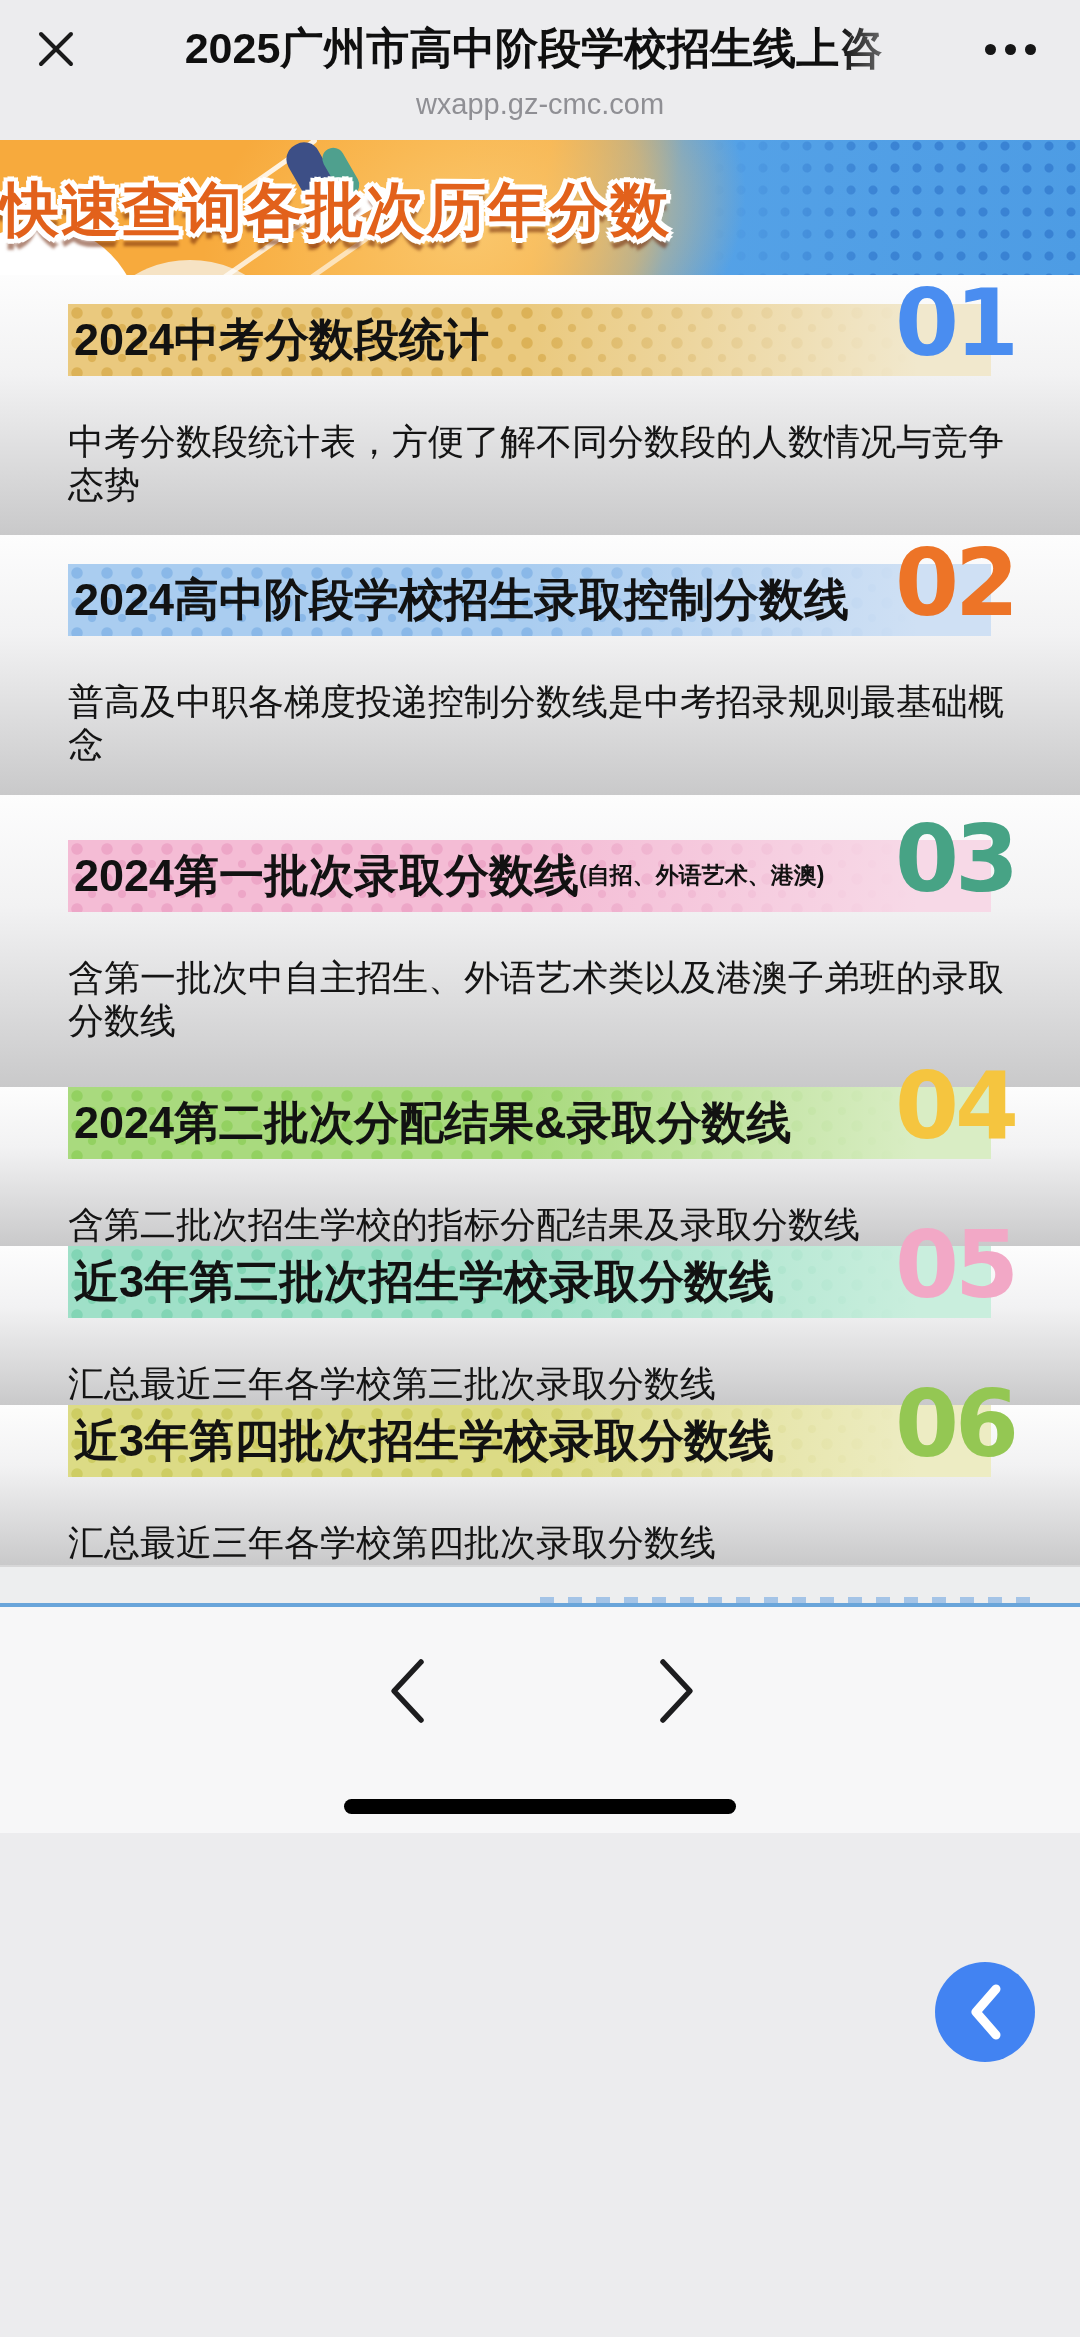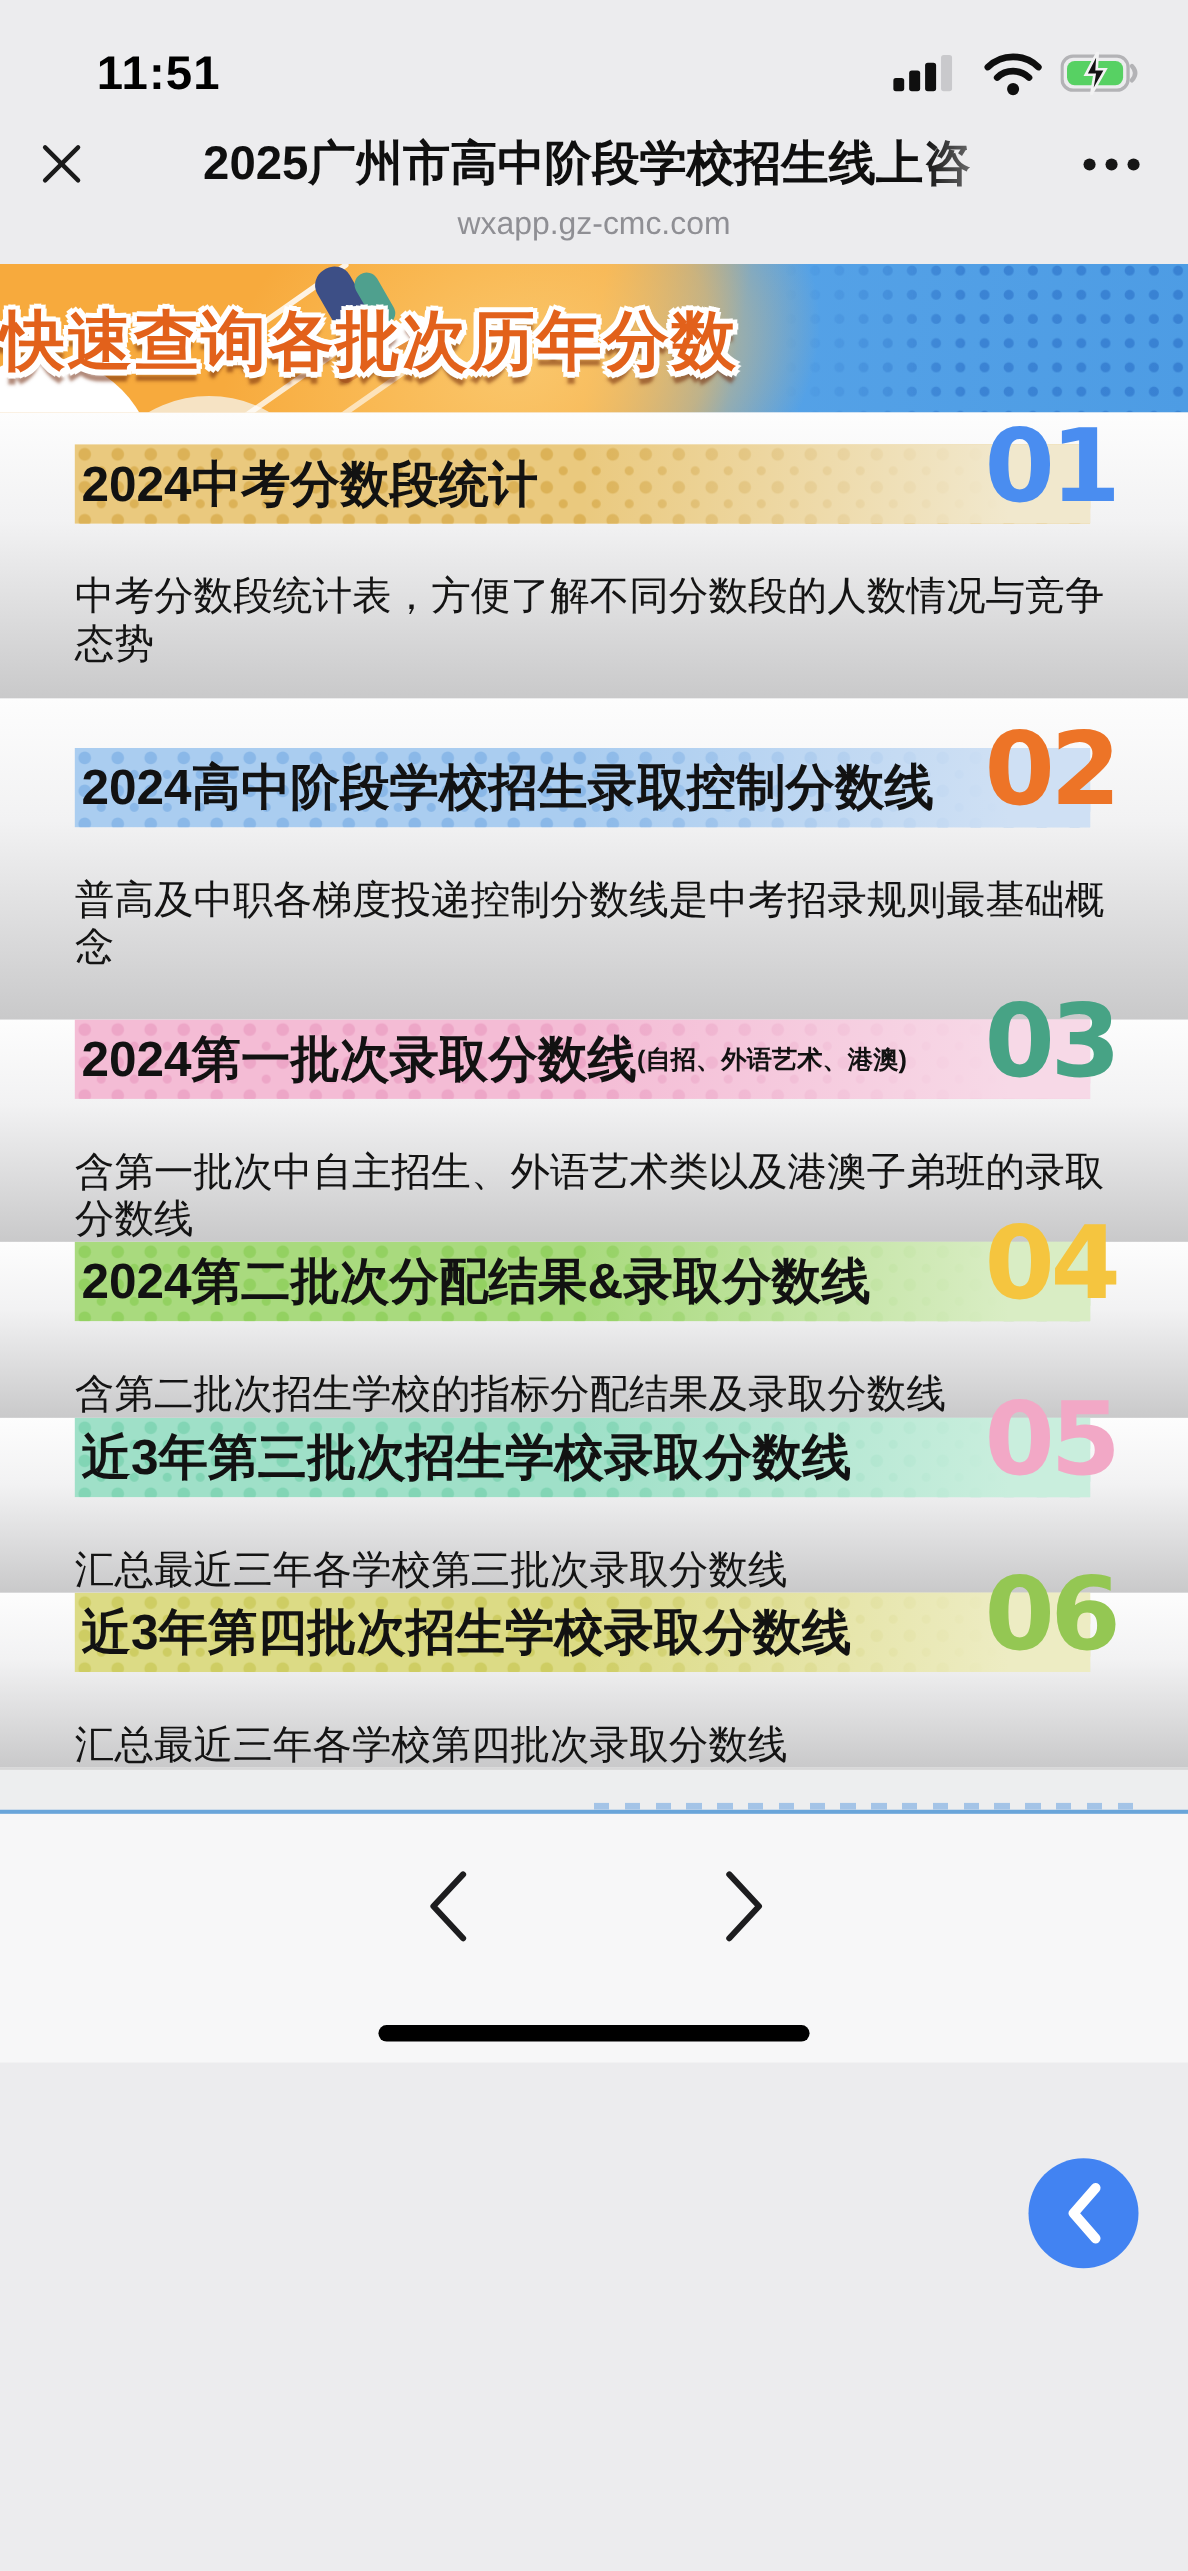--- a/index.html
+++ b/index.html
@@ -116,42 +116,20 @@
   .nav-btn { position:absolute; top:44px; width:64px; height:80px; display:flex; align-items:center; justify-content:center; }
   .nav-back { left:375px; }
   .nav-fwd  { left:645px; }
   .home-indicator { position:absolute; left:344px; top:192px; width:392px; height:15px; border-radius:8px; background:#000; }
 </style>
 </head>
 <body>
 
 <div class="phone">
 
-  <div class="status-bar">
-    <span class="time">11:51</span>
-    <span class="status-icons">
-      <svg width="66" height="44" viewBox="0 0 66 44">
-        <rect x="0" y="26" width="10" height="12" rx="2.5" fill="#0f0f0f"></rect>
-        <rect x="14.5" y="19" width="10" height="19" rx="2.5" fill="#0f0f0f"></rect>
-        <rect x="29" y="12" width="10" height="26" rx="2.5" fill="#0f0f0f"></rect>
-        <rect x="43.5" y="5" width="10" height="33" rx="2.5" fill="#c9c9cc"></rect>
-      </svg>
-      <svg width="54" height="42" viewBox="0 0 54 42">
-        <path d="M4 15 A 33 33 0 0 1 50 15" stroke="#0f0f0f" stroke-width="6" fill="none" stroke-linecap="round"></path>
-        <path d="M12.5 24.5 A 21 21 0 0 1 41.5 24.5" stroke="#0f0f0f" stroke-width="6" fill="none" stroke-linecap="round"></path>
-        <circle cx="27" cy="35" r="5.5" fill="#0f0f0f"></circle>
-      </svg>
-      <svg width="76" height="40" viewBox="0 0 76 40">
-        <rect x="1.5" y="4" width="60" height="31" rx="10" stroke="#b3b3b6" stroke-width="3" fill="none"></rect>
-        <rect x="6" y="8.5" width="51" height="22" rx="7" fill="#57d163"></rect>
-        <path d="M65 13 q 6 6.5 0 13" stroke="#b3b3b6" stroke-width="4" fill="none" stroke-linecap="round"></path>
-        <path d="M34 0 L23 21 L31 21 L28 39 L41 16 L33 16 Z" fill="#111" stroke="#f2f2f3" stroke-width="2.4"></path>
-      </svg>
-    </span>
-  </div>
 
   <div class="header-row">
     <div class="close-btn">
       <svg width="38" height="38" viewBox="0 0 38 38">
         <line x1="4" y1="4" x2="34" y2="34" stroke="#1a1a1a" stroke-width="4" stroke-linecap="round"></line>
         <line x1="34" y1="4" x2="4" y2="34" stroke="#1a1a1a" stroke-width="4" stroke-linecap="round"></line>
       </svg>
     </div>
     <div class="page-title">2025广州市高中阶段学校招生线上咨</div>
     <div class="menu-btn">

